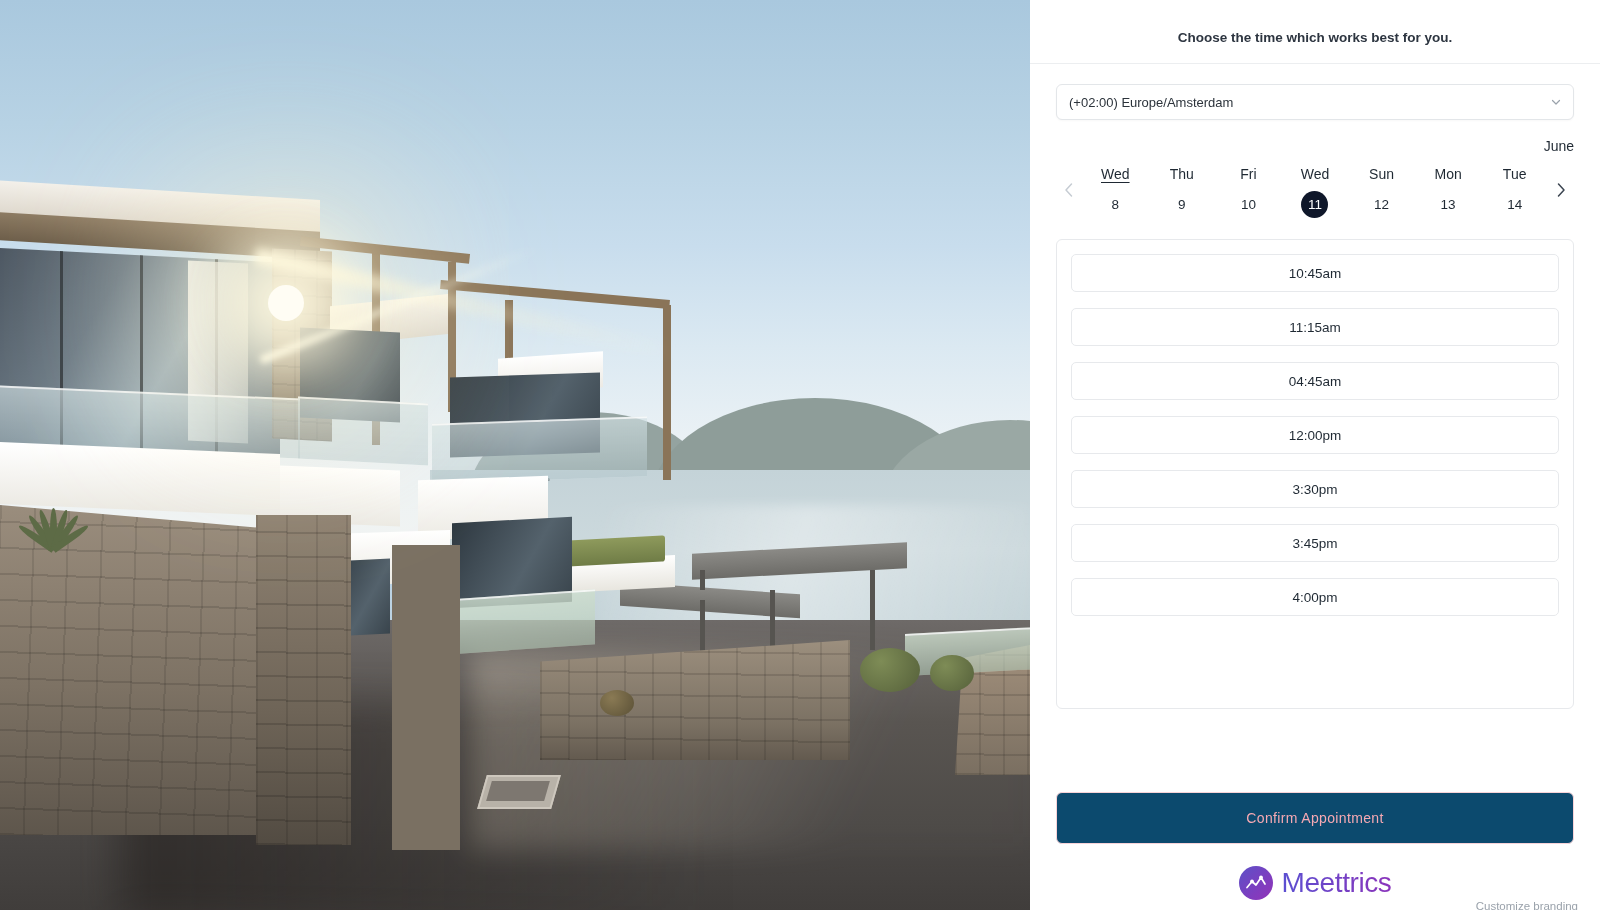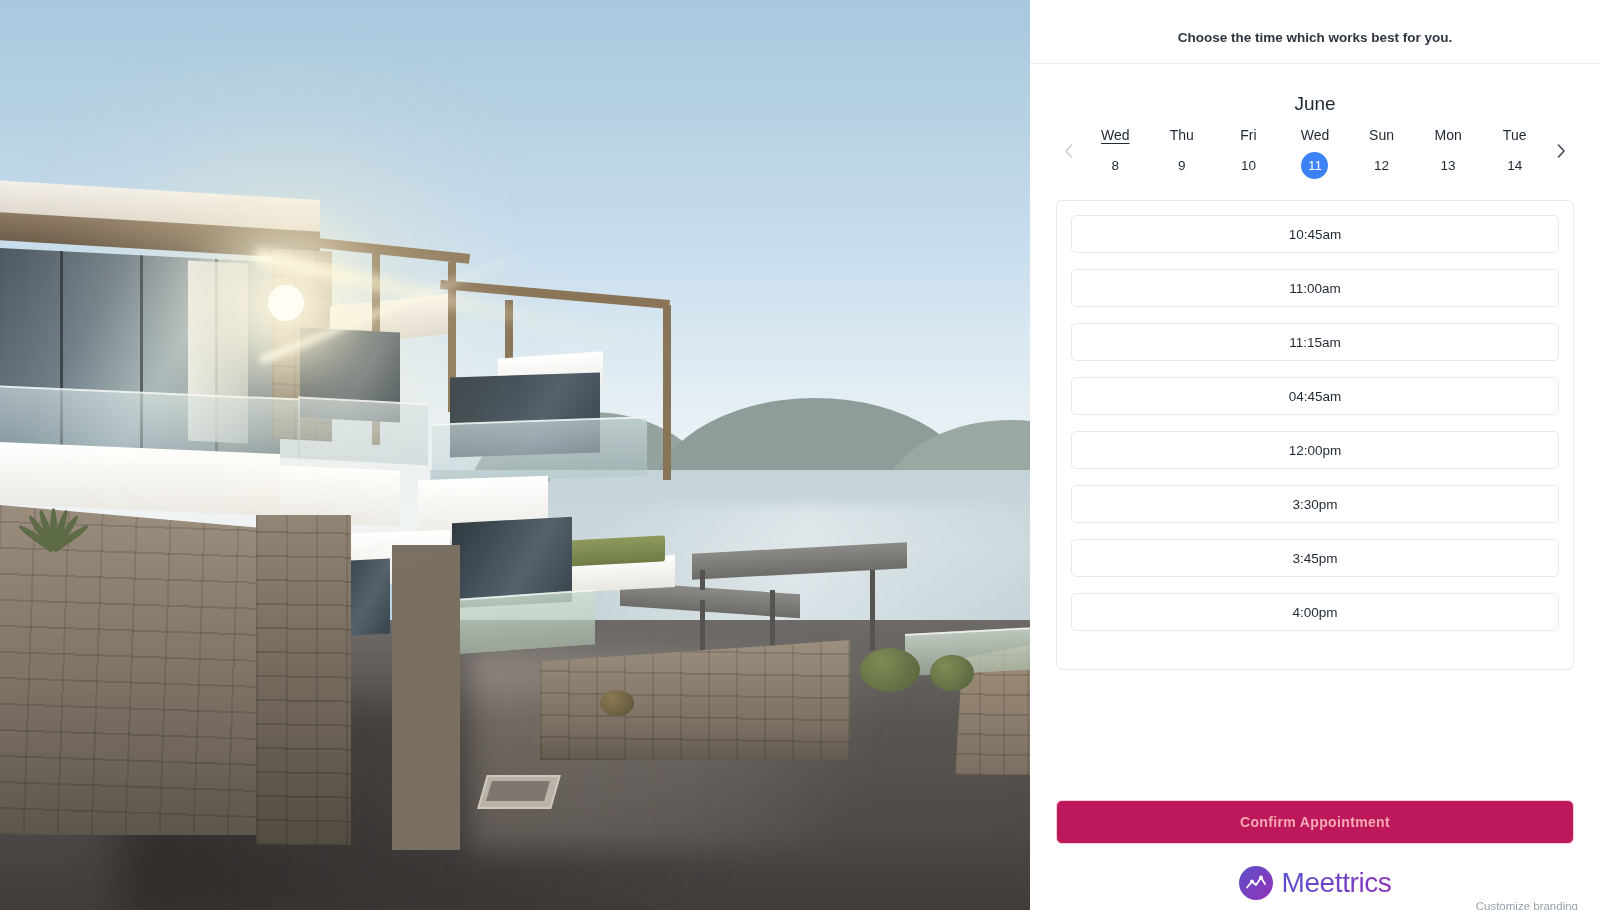--- a/index.html
+++ b/index.html
@@ -337,23 +337,23 @@
     position: absolute;
     right: 12px; top: 50%;
     transform: translateY(-50%);
     width: 12px; height: 12px;
     color: #9aa2ab;
     display: flex; align-items: center; justify-content: center;
   }
 
   
   .month-label {
-    margin-top: 29px;
-    text-align: center;
-    font-size: 19px;
+    margin-top: 18px;
+    text-align: right;
+    font-size: 14px;
     color: #1f2933;
   }
 
   
   .day-strip {
     margin-top: 12px;
     display: flex;
     align-items: center;
     justify-content: space-between;
   }
@@ -387,21 +387,21 @@
     text-underline-offset: 3px;
   }
   .day-num {
     font-size: 13.5px;
     color: #1f2933;
     width: 27px; height: 27px;
     display: flex; align-items: center; justify-content: center;
     border-radius: 50%;
   }
   .day.selected .day-num {
-    background: #3b82f6;
+    background: #0f172a;
     color: #ffffff;
     font-weight: 400;
   }
 
   
   .slots-wrap {
     margin-top: 21px;
     border: 1px solid #e7e9ec;
     border-radius: 6px;
     background: #ffffff;
@@ -427,27 +427,27 @@
     color: #1f2933;
     background: #ffffff;
     margin-bottom: 16px;
     cursor: pointer;
   }
 
   
   .confirm-wrap { padding: 20px 26px 0 26px; }
   .confirm-btn {
     width: 100%;
-    height: 44px;
+    height: 52px;
     border: 1px solid #f8d3d8;
     border-radius: 6px;
-    background: #be185d;
+    background: #0c4a6e;
     color: #f6a9b3;
     font-size: 14px;
-    font-weight: 700;
+    font-weight: 400;
     letter-spacing: 0.35px;
     cursor: not-allowed;
     display: flex; align-items: center; justify-content: center;
   }
 
   
   .panel-footer {
     padding: 22px 26px 10px 26px;
     display: flex;
     flex-direction: column;
@@ -581,20 +581,30 @@
   </div>
 
   <div class="panel">
 
     <div class="panel-header">
       <div class="panel-subtitle">Choose the time which works best for you.</div>
     </div>
 
     <div class="panel-body">
 
+      <div class="tz-wrap">
+        <div class="tz-select">
+          <span>(+02:00) Europe/Amsterdam</span>
+        </div>
+        <span class="tz-chevron">
+          <svg width="12" height="12" viewBox="0 0 12 12" fill="none">
+            <path d="M2.5 4.5L6 8L9.5 4.5" stroke="#9aa2ab" stroke-width="1.2" stroke-linecap="round" stroke-linejoin="round"></path>
+          </svg>
+        </span>
+      </div>
 
       <div class="month-label">June</div>
 
       <div class="day-strip">
 
         <div class="nav-arrow disabled">
           <span>
             <svg width="16" height="20" viewBox="0 0 16 20" fill="none">
               <path d="M10.5 4L5 10L10.5 16" stroke="#c6ccd3" stroke-width="1.5" stroke-linecap="round" stroke-linejoin="round"></path>
             </svg>
@@ -640,23 +650,20 @@
           </span>
         </div>
       </div>
 
       <div class="slots-wrap">
         <div class="slots-scroll">
           <div class="slot">
               <span>10:45am</span>
             </div>
           <div class="slot">
-              <span>11:00am</span>
-            </div>
-          <div class="slot">
               <span>11:15am</span>
             </div>
           <div class="slot">
               <span>04:45am</span>
             </div>
           <div class="slot">
               <span>12:00pm</span>
             </div>
           <div class="slot">
               <span>3:30pm</span>

